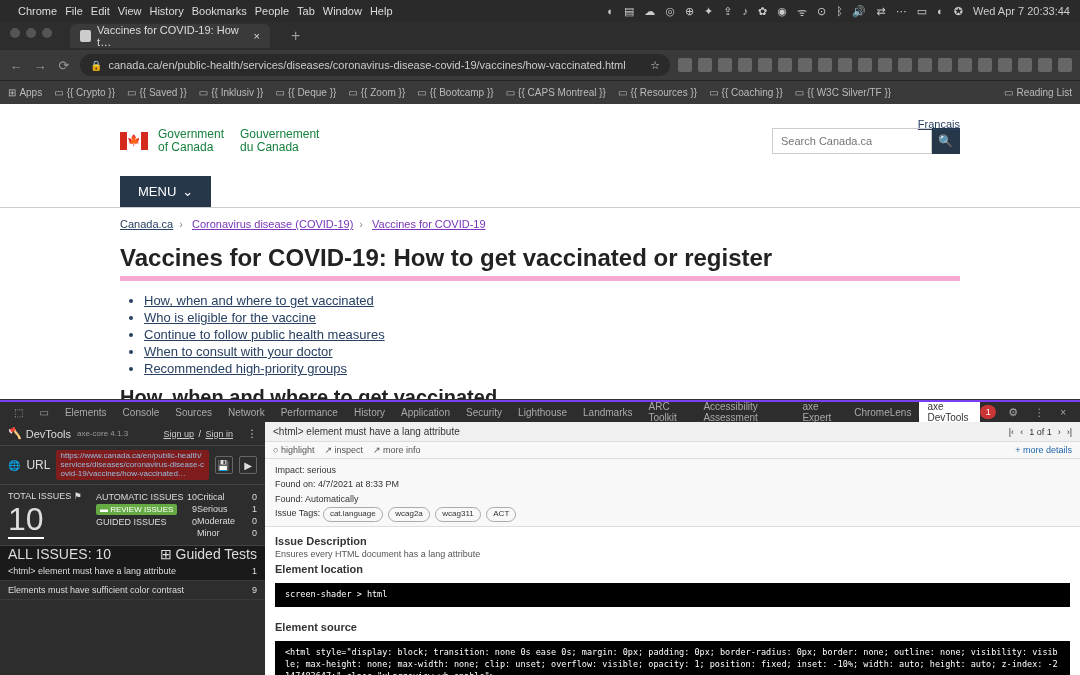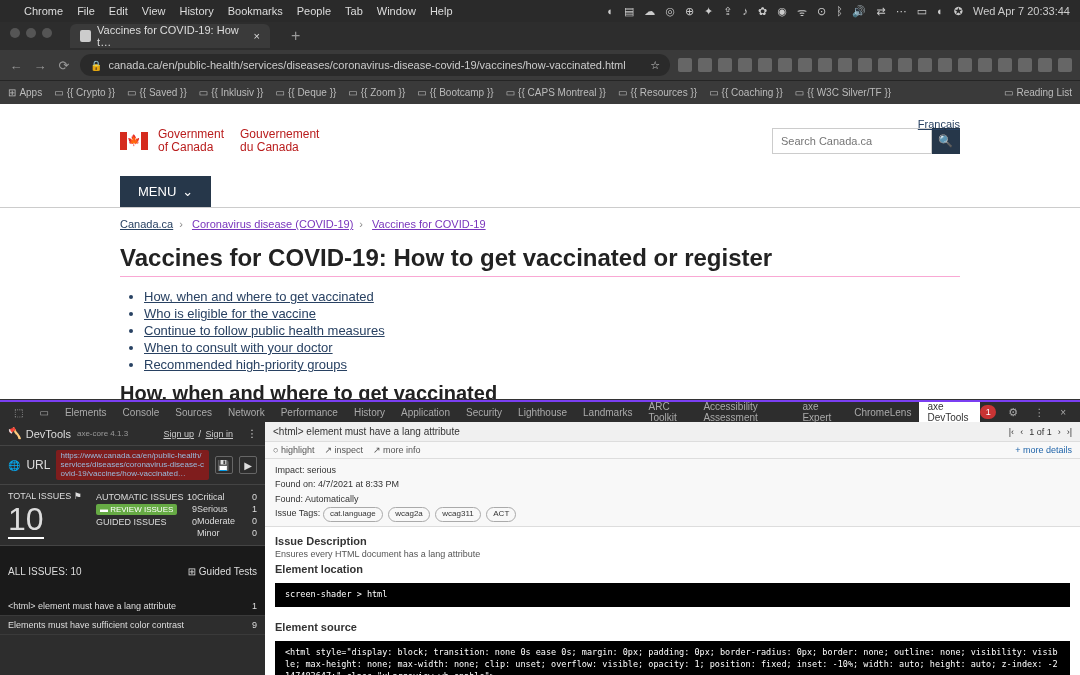--- a/index.html
+++ b/index.html
@@ -1,19 +1,19 @@
 <!DOCTYPE html>
 <html><head>
 <meta charset="utf-8">
 <style>
 * { margin: 0; padding: 0; box-sizing: border-box; font-family: -apple-system, "Helvetica Neue", Arial, sans-serif; }
 body { width: 1080px; height: 675px; background: #1a1a1a; overflow: hidden; position: relative; }
 
 
-.menubar { height: 22px; background: #2a2a2a; display: flex; align-items: center; padding: 0 10px; color: #ddd; font-size: 11px; gap: 14px; }
+.menubar { height: 22px; background: #2a2a2a; display: flex; align-items: center; padding: 0 10px; color: #ddd; font-size: 11px; gap: 8px; }
 .menubar .apple { font-size: 13px; }
 .menubar .right { margin-left: auto; display: flex; gap: 10px; align-items: center; font-size: 11px; }
 .menubar .right span { opacity: .9; }
 
 
 .tabbar { height: 28px; background: #2d2d2d; display: flex; align-items: center; padding-left: 70px; gap: 13px; }
 .traffic { position: absolute; left: 10px; top: 28px; display: flex; gap: 6px; }
 .traffic div { width: 10px; height: 10px; border-radius: 50%; background: #555; }
 .tab { background: #3a3a3a; height: 24px; display: flex; align-items: center; padding: 0 10px; border-radius: 6px 6px 0 0; gap: 6px; color: #ddd; font-size: 11px; max-width: 200px; }
 .tab .favicon { width: 12px; height: 12px; background: #ccc; border-radius: 2px; }
@@ -26,35 +26,35 @@
 .ext-icons span { width: 14px; height: 14px; background: #666; border-radius: 2px; display:inline-block; }
 .bookmarks { height: 24px; background: #3a3a3a; border-top: 1px solid #252525; display: flex; align-items: center; padding: 0 8px; gap: 12px; color: #bbb; font-size: 10px; }
 .bookmarks .bm { display: flex; align-items: center; gap: 3px; }
 .bookmarks .right { margin-left: auto; }
 
 
 .page { background: #fff; height: 296px; overflow: hidden; border-bottom: 1px solid #333; }
 .gov-header { max-width: 840px; margin: 16px auto; display: flex; align-items: center; padding: 8px 0 6px; position: relative; }
 .flag { width: 28px; height: 18px; background: linear-gradient(to right, #d52b1e 0 25%, #fff 25% 75%, #d52b1e 75% 100%); margin-right: 10px; position: relative; }
 .flag::after { content:"🍁"; position:absolute; left:50%; top:50%; transform:translate(-50%,-55%); font-size:11px; color:#d52b1e; }
-.gov-text { font-size: 12px; color: #b91c1c; line-height: 1.1; }
+.gov-text { font-size: 12px; color: #15803d; line-height: 1.1; }
 .gov-text div:first-child { font-weight: 500; }
 .francais { position: absolute; right: 0; top: -2px; font-size: 11px; color: #284162; text-decoration: underline; }
 .searchbox { margin-left: auto; display: flex; }
 .searchbox input { width: 160px; height: 26px; border: 1px solid #ccc; padding: 0 8px; font-size: 11px; }
 .searchbox button { width: 28px; height: 26px; background: #26374a; border: none; color: #fff; font-size: 12px; }
 .menubtn-row { background: #fff; border-bottom: 1px solid #ccc; }
 .menubtn-inner { max-width: 840px; margin: 0 auto; }
 .menubtn { background: #26374a; color: #fff; border: none; padding: 8px 18px; font-size: 13px; display: inline-flex; align-items: center; gap: 6px; }
 .content { max-width: 840px; margin: 0 auto; padding: 10px 0; }
 .breadcrumb { font-size: 11px; color: #284162; margin-bottom: 14px; }
 .breadcrumb a { color: #7834bc; text-decoration: underline; }
 .breadcrumb .first { color: #284162; }
 .breadcrumb .sep { color: #888; margin: 0 6px; }
-h1 { font-size: 24px; color: #222; font-weight: 600; border-bottom: 1px solid #f9a8d4; padding-bottom: 4px; margin-bottom: 12px; }
+h1 { font-size: 24px; color: #222; font-weight: 600; border-bottom: 5px solid #f9a8d4; padding-bottom: 4px; margin-bottom: 12px; }
 h2 { font-size: 20px; color: #222; font-weight: 600; margin: 6px 0 8px; }
 .content ul { margin-left: 24px; }
 .content li { font-size: 13px; color: #284162; text-decoration: underline; margin: 2px 0; }
 
 
 .devtools { height: 275px; background: #f3f3f3; display: flex; flex-direction: column; border-top: 2px solid #7b3ff2; }
 .dt-tabs { height: 20px; background: #2d2d2d; display: flex; align-items: center; font-size: 10px; color: #aaa; padding: 0 6px; gap: 0; }
 .dt-tabs span { padding: 0 8px; height: 20px; display: flex; align-items: center; }
 .dt-tabs .active { background: #fff; color: #333; }
 .dt-tabs .warn { margin-left: auto; background:#c93434; border-radius:8px; width:14px; height:14px; font-size:9px; display:flex; align-items:center; justify-content:center; color:#fff; margin-right:4px;}
@@ -72,21 +72,21 @@
 .axe-url .urlbox { flex:1; background:#7f1d1d; padding:2px 4px; font-size:8px; color:#9bd; line-height:1.1; word-break:break-all; border-radius:2px;}
 .axe-url .btn { width:18px; height:18px; border:1px solid #666; border-radius:2px; display:flex; align-items:center; justify-content:center; font-size:10px;}
 .axe-summary { display: flex; padding: 6px 8px; border-bottom:1px solid #444;}
 .axe-count { font-size: 32px; font-weight: 300; line-height: 1; border-bottom:2px solid #fff; display:inline-block; padding-bottom:2px;}
 .axe-count-lbl { font-size: 9px; margin-bottom:2px; text-transform: uppercase;}
 .axe-cats { margin-left: 14px; flex: 1; font-size: 9px; }
 .axe-cats .row { display: flex; justify-content: space-between; padding: 1px 0; }
 .axe-cats .review { background:#6a4; color:#fff; padding:1px 4px; border-radius:2px; font-size:8px;}
 .axe-sev { width: 60px; font-size: 9px; }
 .axe-sev .row { display: flex; justify-content: space-between; padding: 1px 0; }
-.axe-allissues { background:#1a1a1a; padding: 20px 8px; display:flex; justify-content:space-between; font-size:10px; font-weight:500;}
+.axe-allissues { background:#1a1a1a; padding: 0 8px; display:flex; justify-content:space-between; font-size:14px; font-weight:500;}
 .axe-list { flex:1; }
 .axe-item { display:flex; justify-content:space-between; padding:4px 8px; border-bottom:1px solid #3a3a3a; font-size:9px;}
 .axe-item.sel { background:#1a1a1a; }
 
 .axe-right { flex: 1; background: #fff; overflow-y: auto; font-size: 10px; color: #333; }
 .issue-hdr { background:#f0f0f0; padding: 4px 8px; display:flex; align-items:center; border-bottom:1px solid #ddd; font-size:10px;}
 .issue-hdr .nav { margin-left:auto; display:flex; align-items:center; gap:6px; font-size:9px;}
 .issue-tools { padding: 3px 8px; background:#f8f8f8; border-bottom:1px solid #ddd; display:flex; gap:10px; font-size:9px;}
 .issue-tools span { color:#555; }
 .issue-tools .more { margin-left:auto; color:#26a;}

